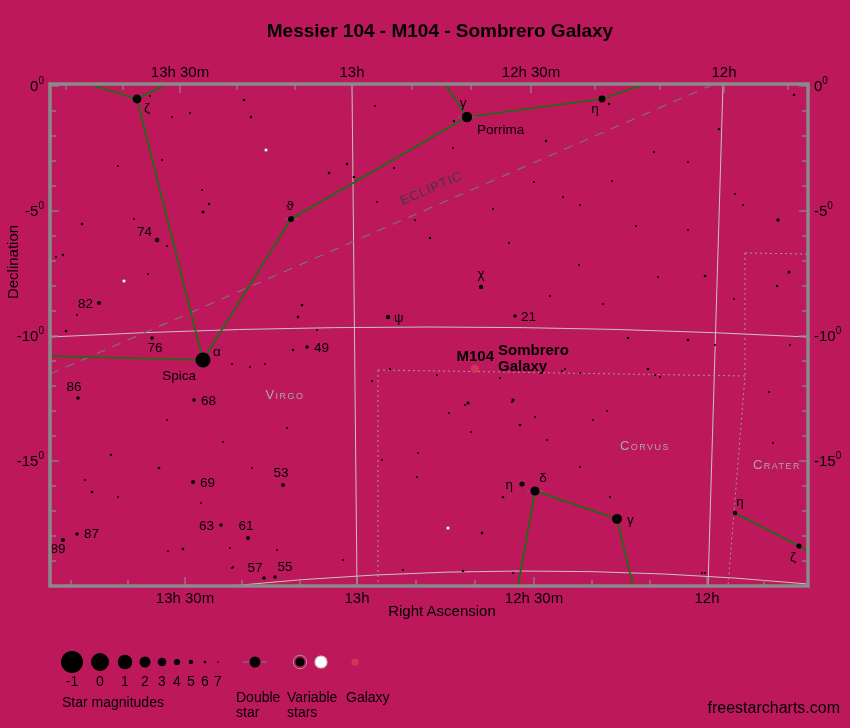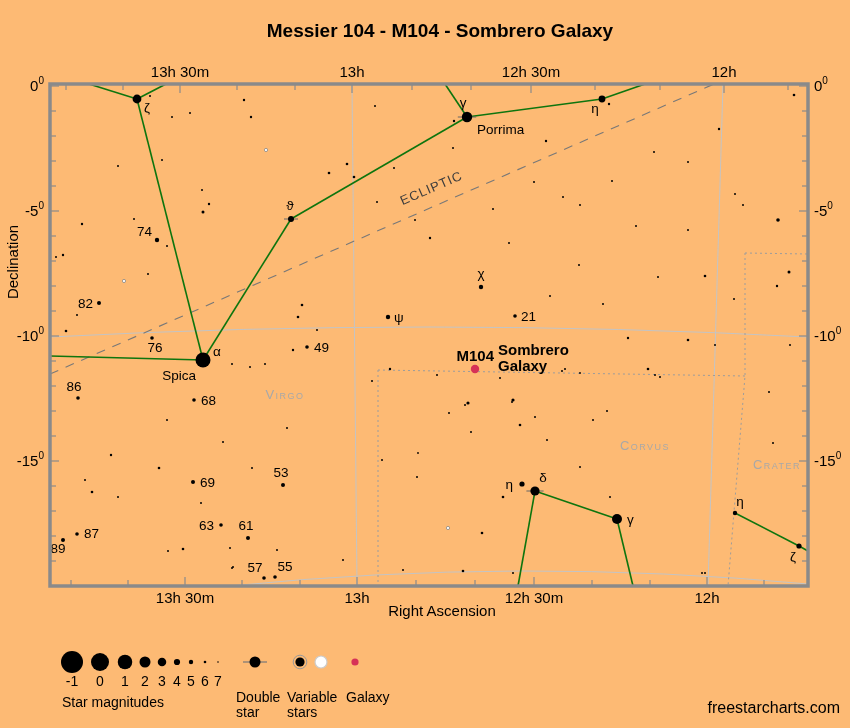--- a/index.html
+++ b/index.html
@@ -1,16 +1,16 @@
 <!DOCTYPE html>
 <html><head>
 <meta charset="utf-8">
 <style>
   html,body{margin:0;padding:0;background:#fff;}
-  .page{position:relative;width:850px;height:728px;background:#fdba74;overflow:hidden;
+  .page{position:relative;width:850px;height:728px;background:#be185d;overflow:hidden;
         font-family:"Liberation Sans",sans-serif;}
   svg{display:block}
   text{font-family:"Liberation Sans",sans-serif;fill:#000;}
   .title{font-size:19px;font-weight:bold;}
   .axis-label{font-size:15px;}
   .hour-label{font-size:15px;}
   .dec-label{font-size:15px;}
   .star-label{font-size:13.5px;}
   .m104-label{font-size:15px;font-weight:bold;}
   .const-label{font-size:13px;font-variant:small-caps;letter-spacing:1.5px;fill:#a8a8a8;}

